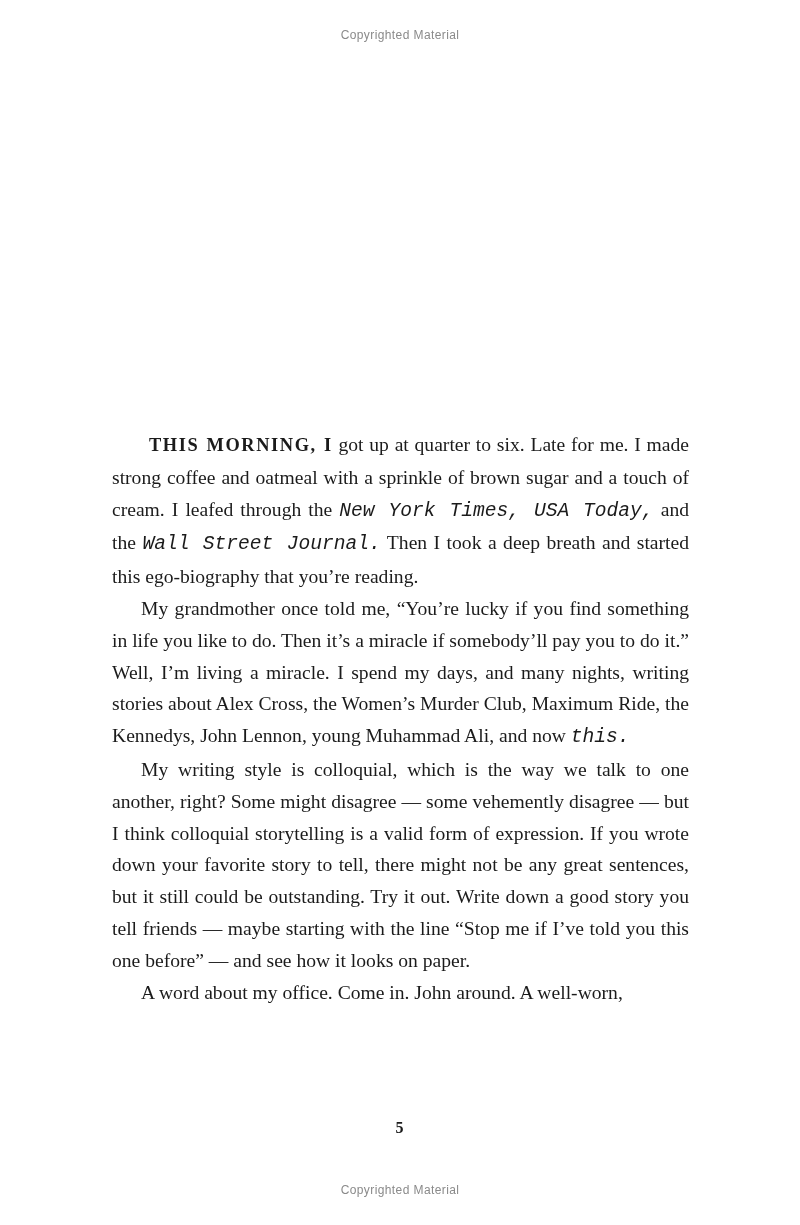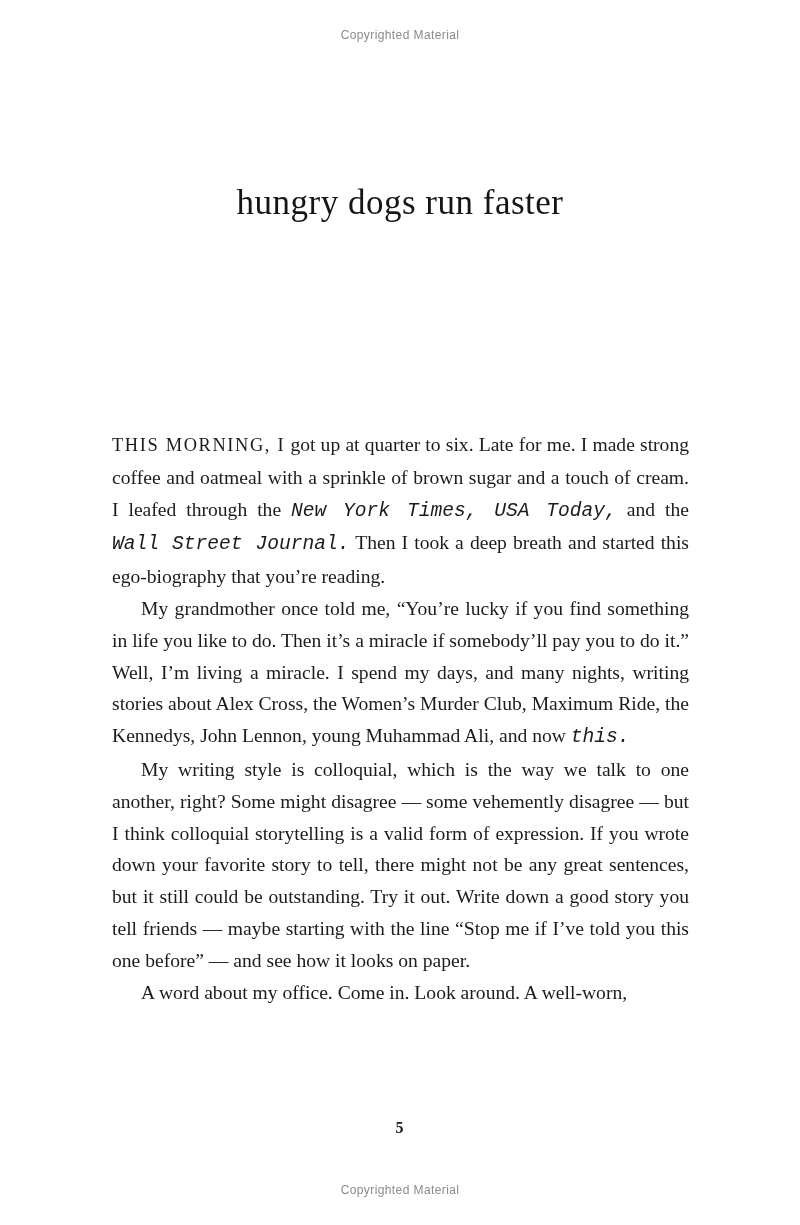--- a/index.html
+++ b/index.html
@@ -48,47 +48,47 @@
     width: 577px;
     font-size: 19.6px;
     line-height: 31.8px;
     text-align: justify;
     color: #1b1b1b;
   }
   .body-text p { margin: 0; }
   .body-text p.indent { text-indent: 29px; }
   .italic { font-style: italic; font-family: Liberation Mono, monospace; }
   .lead-caps {
-    font-weight: 400;
+    font-weight: 700;
     letter-spacing: 1.6px;
     font-size: 18.4px;
+    margin-left: 37px;
   }
   .page-number {
     position: absolute;
     top: 1119px;
     left: 0;
     width: 100%;
     text-align: center;
     font-size: 16px;
     font-weight: 700;
     color: #1b1b1b;
     letter-spacing: 1px;
   }
 </style>
 </head>
 <body>
 
 <div class="page">
   <div class="notice notice-top">Copyrighted Material</div>
 
-  <h1 class="chapter-title">hungry dogs run faster</h1>
 
   <div class="body-text">
       <p><span class="lead-caps">THIS MORNING, I</span><span> got up at quarter to six. Late for me. I made strong coffee and oatmeal with a sprinkle of brown sugar and a touch of cream. I leafed through the </span><span class="italic">New York Times, USA Today,</span><span> and the </span><span class="italic">Wall Street Journal.</span><span> Then I took a deep breath and started this ego-biography that you’re reading.</span></p>
       <p class="indent"><span>My grandmother once told me, “You’re lucky if you find something in life you like to do. Then it’s a miracle if somebody’ll pay you to do it.” Well, I’m living a miracle. I spend my days, and many nights, writing stories about Alex Cross, the Women’s Murder Club, Maximum Ride, the Kennedys, John Lennon, young Muhammad Ali, and now </span><span class="italic">this.</span></p>
       <p class="indent"><span>My writing style is colloquial, which is the way we talk to one another, right? Some might disagree — some vehemently disagree — but I think colloquial storytelling is a valid form of expression. If you wrote down your favorite story to tell, there might not be any great sentences, but it still could be outstanding. Try it out. Write down a good story you tell friends — maybe starting with the line “Stop me if I’ve told you this one before” — and see how it looks on paper.</span></p>
-      <p class="indent"><span>A word about my office. Come in. Look around. A well-worn,</span></p>
+      <p class="indent"><span>A word about my office. Come in. John around. A well-worn,</span></p>
     </div>
 
   <div class="page-number">5</div>
 
   <div class="notice notice-bottom">Copyrighted Material</div>
 </div>
 
 </body></html>

